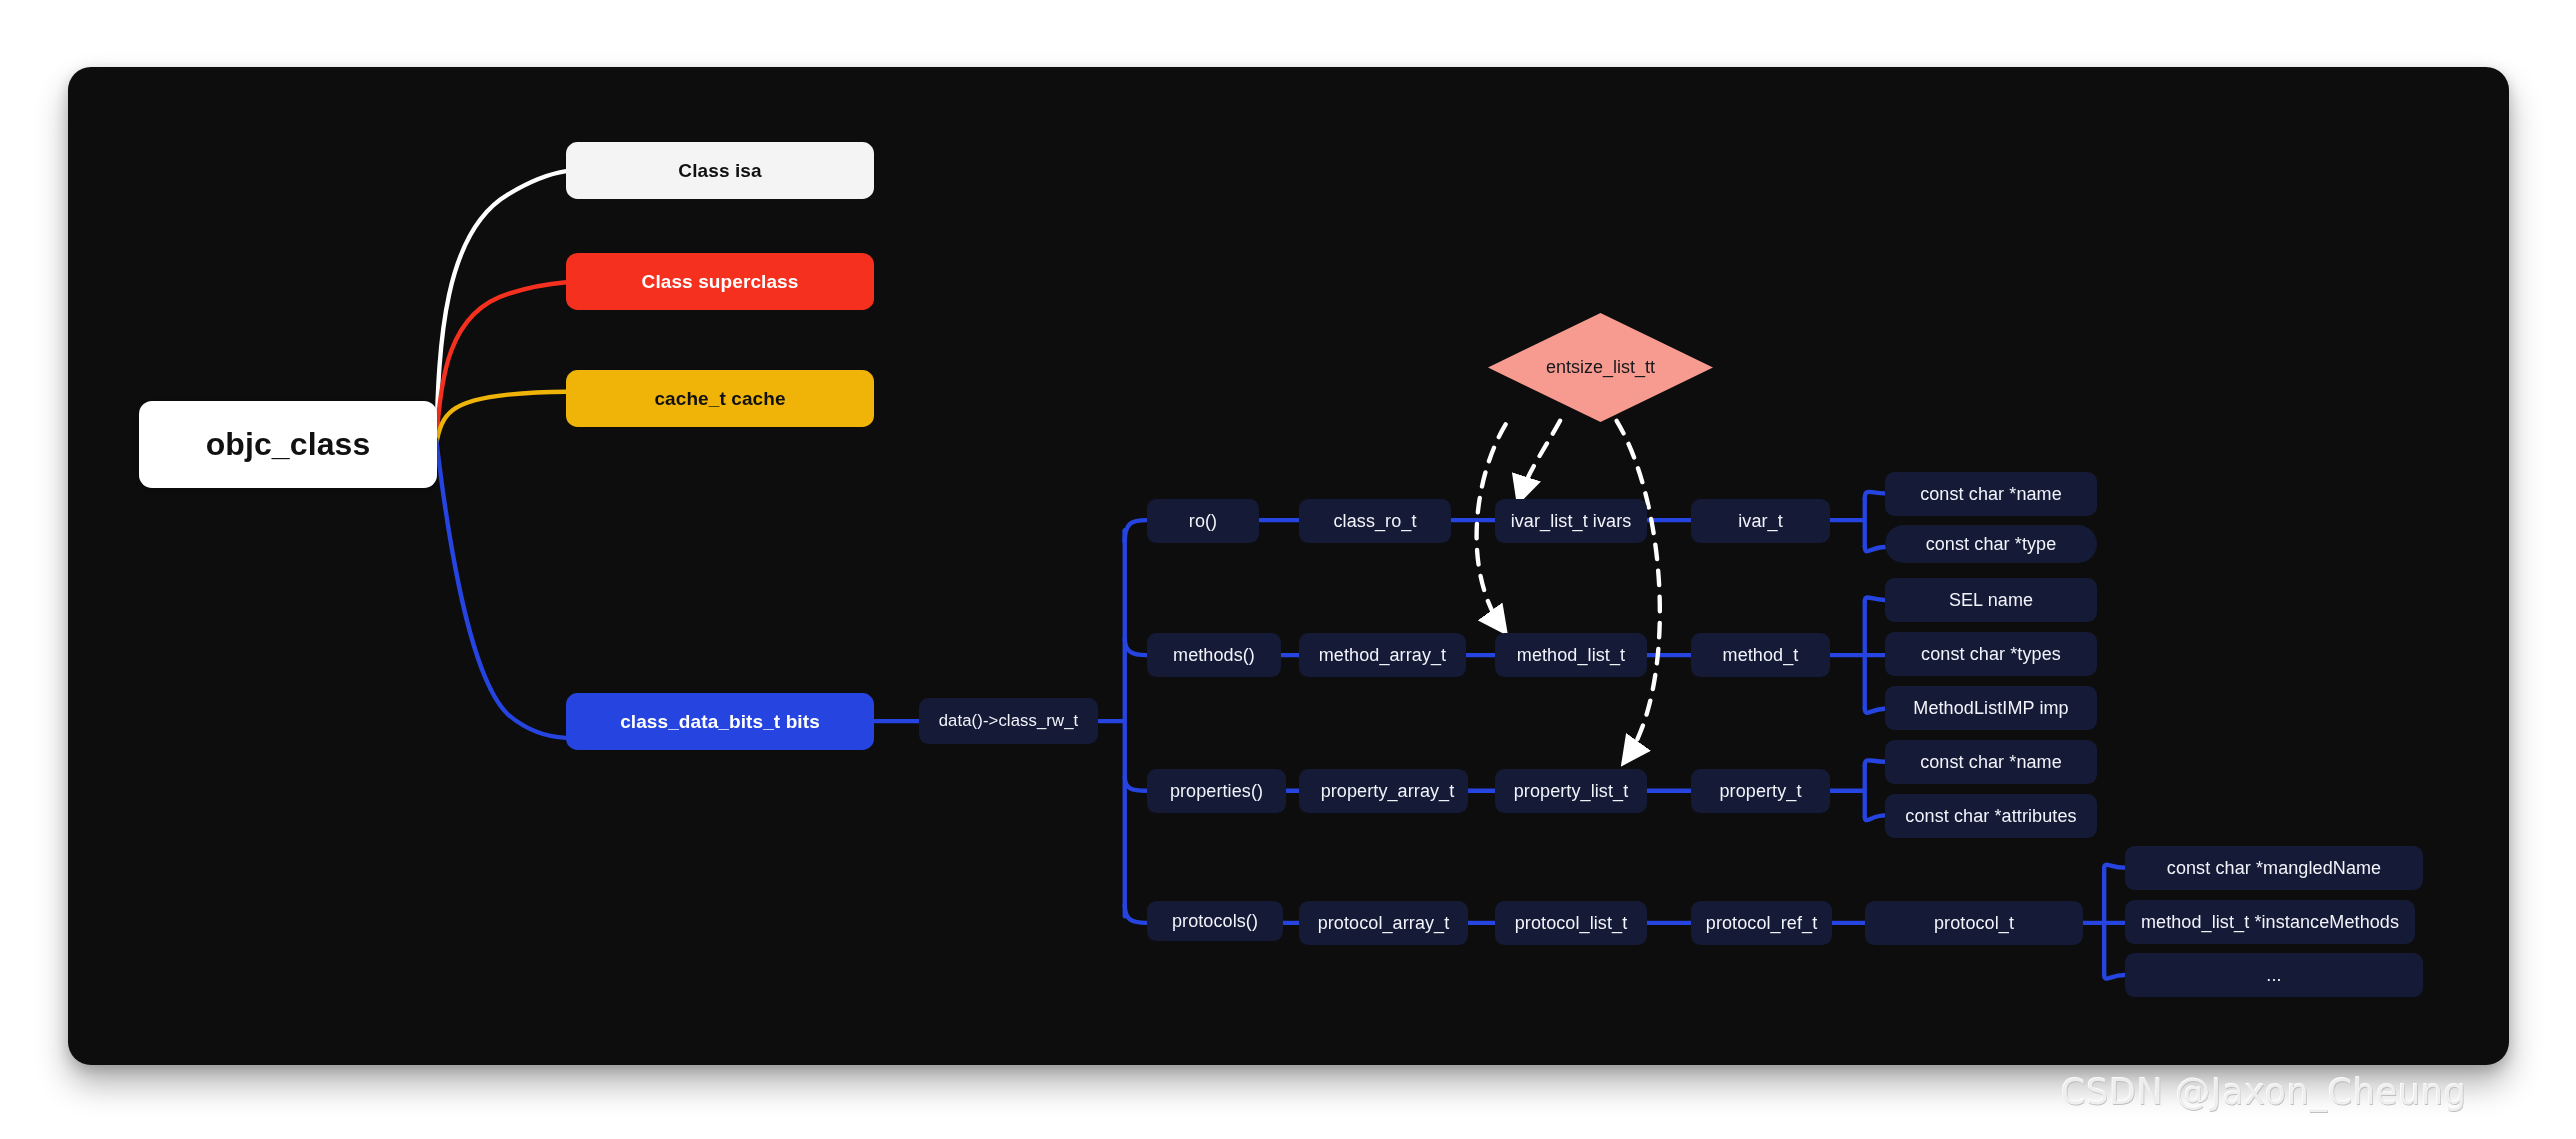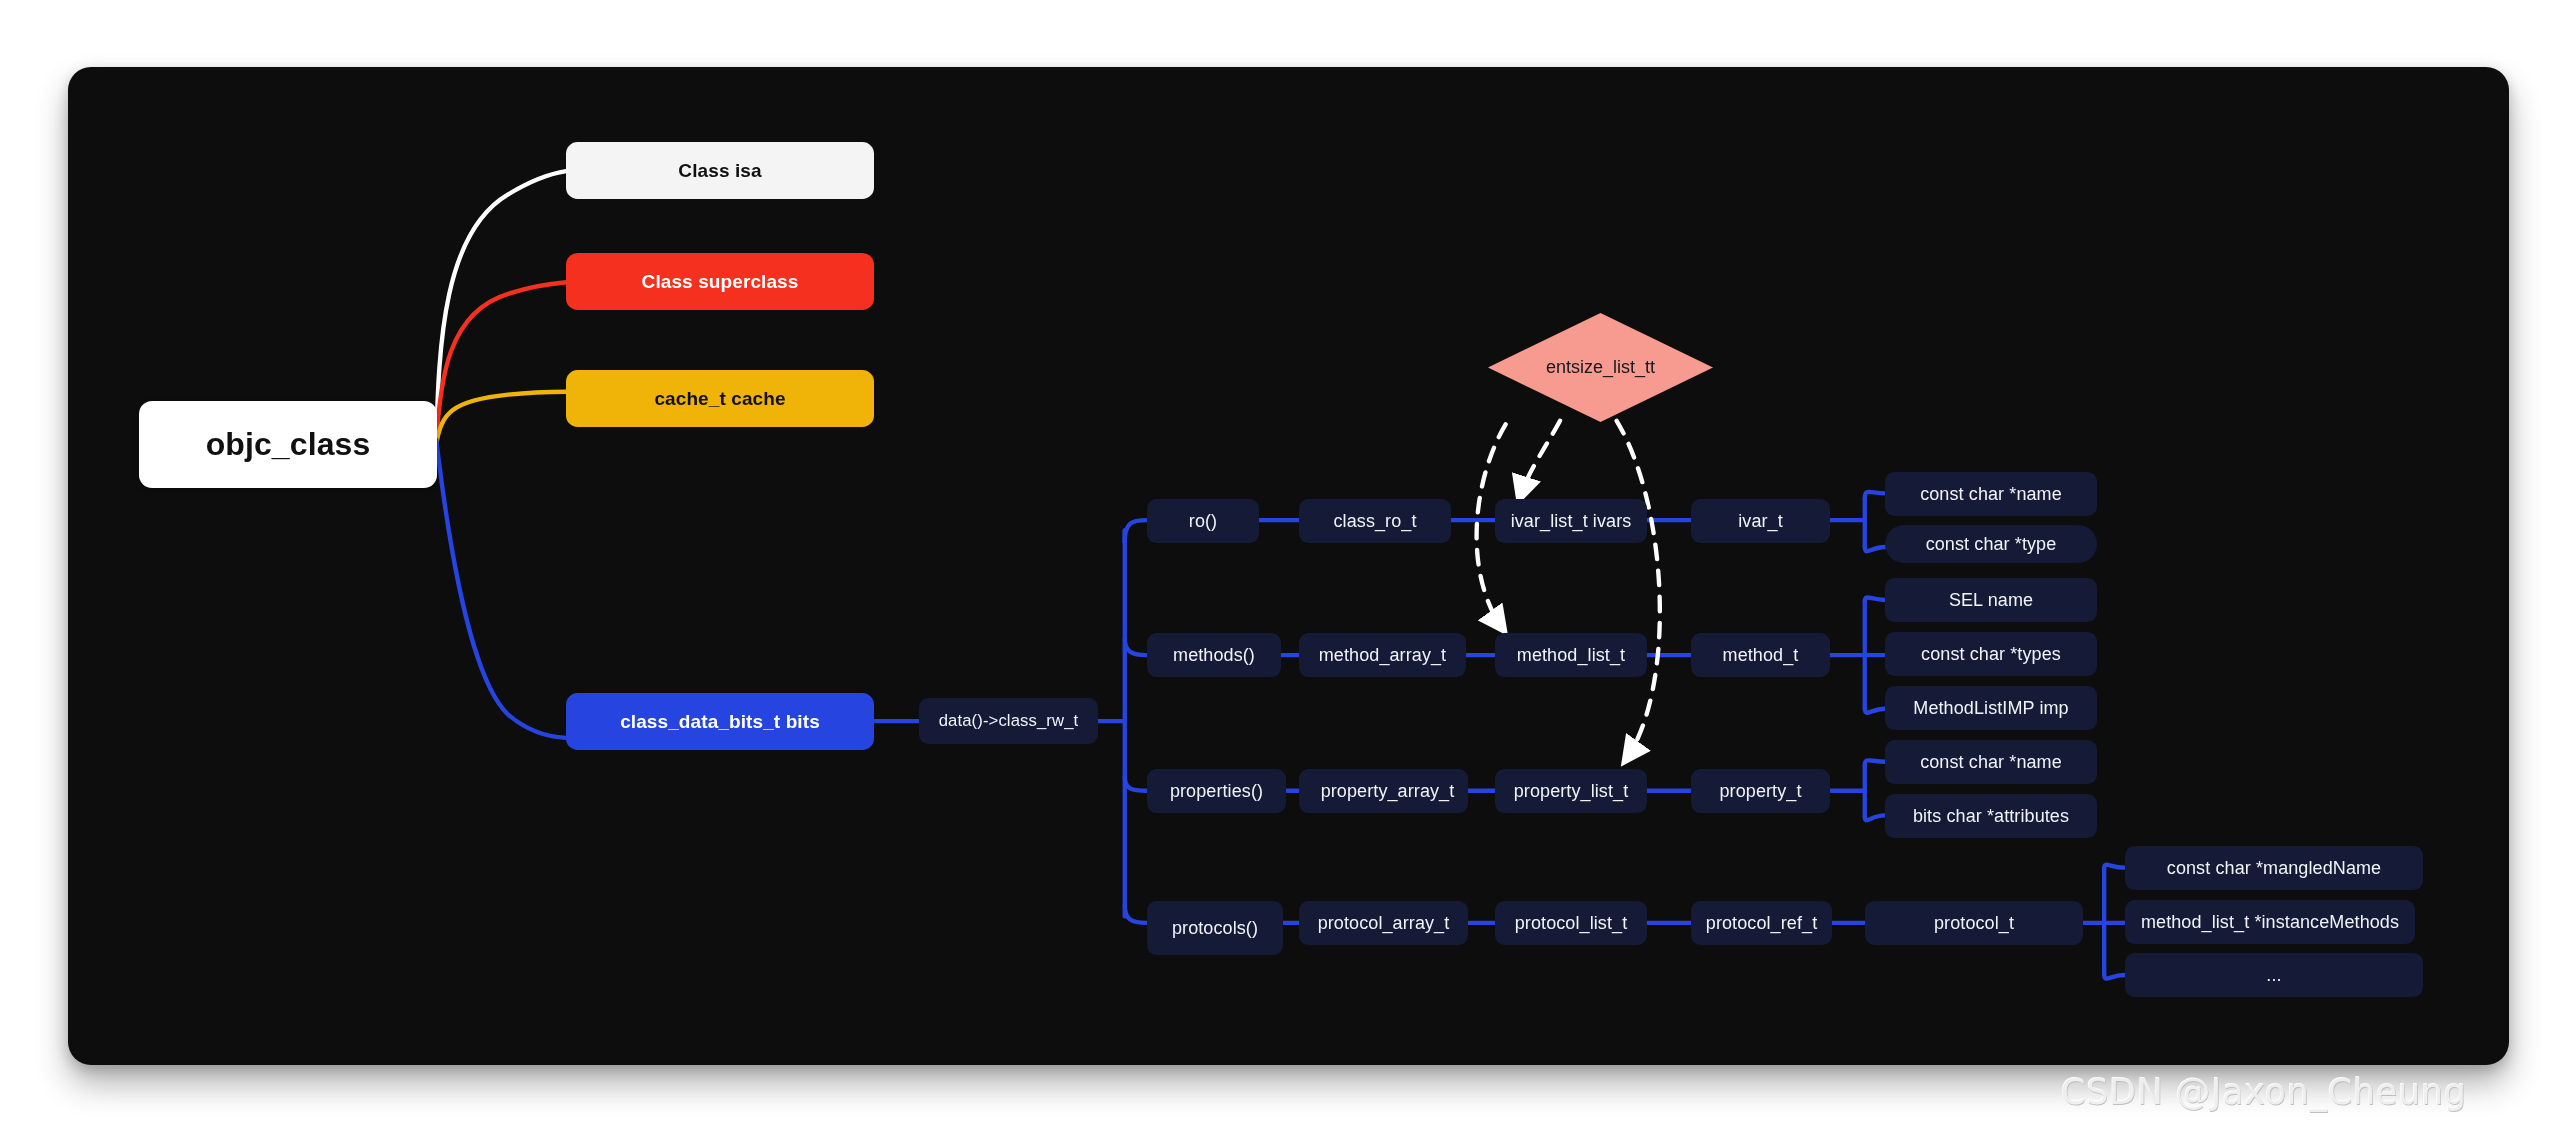--- a/index.html
+++ b/index.html
@@ -237,24 +237,24 @@
   <div class="node n-dark" style="left:1495px;top:769px;width:152px;height:44px;">
     <span>property_list_t</span>
   </div>
   <div class="node n-dark" style="left:1691px;top:769px;width:139px;height:44px;">
     <span>property_t</span>
   </div>
   <div class="node n-dark left" style="left:1885px;top:740px;width:212px;height:44px;">
     <span>const char *name</span>
   </div>
   <div class="node n-dark left" style="left:1885px;top:794px;width:212px;height:44px;">
-    <span>bits char *attributes</span>
-  </div>
-
-  <div class="node n-dark" style="left:1147px;top:901px;width:136px;height:54px;">
+    <span>const char *attributes</span>
+  </div>
+
+  <div class="node n-dark" style="left:1147px;top:901px;width:136px;height:40px;">
     <span>protocols()</span>
   </div>
   <div class="node n-dark" style="left:1299px;top:901px;width:169px;height:44px;">
     <span>protocol_array_t</span>
   </div>
   <div class="node n-dark" style="left:1495px;top:901px;width:152px;height:44px;">
     <span>protocol_list_t</span>
   </div>
   <div class="node n-dark" style="left:1691px;top:901px;width:141px;height:44px;">
     <span>protocol_ref_t</span>

